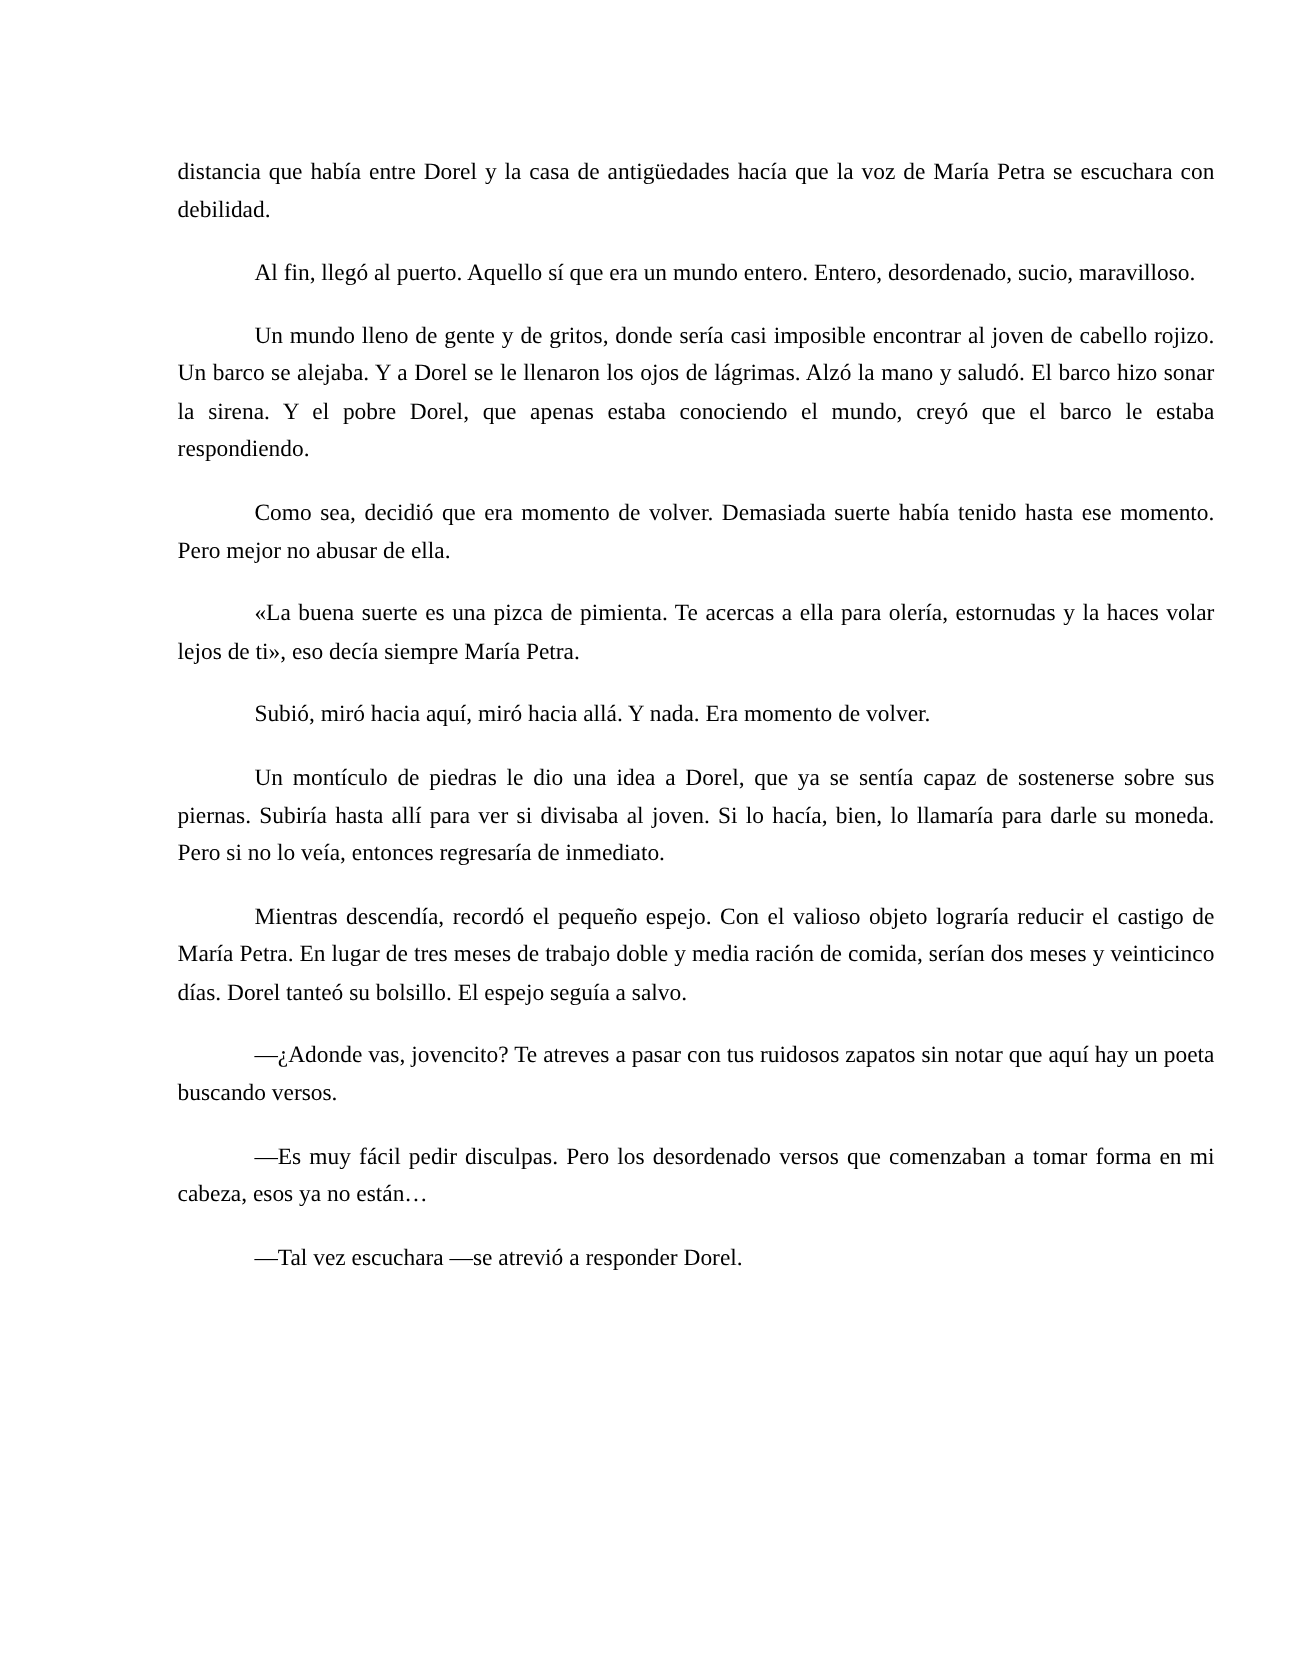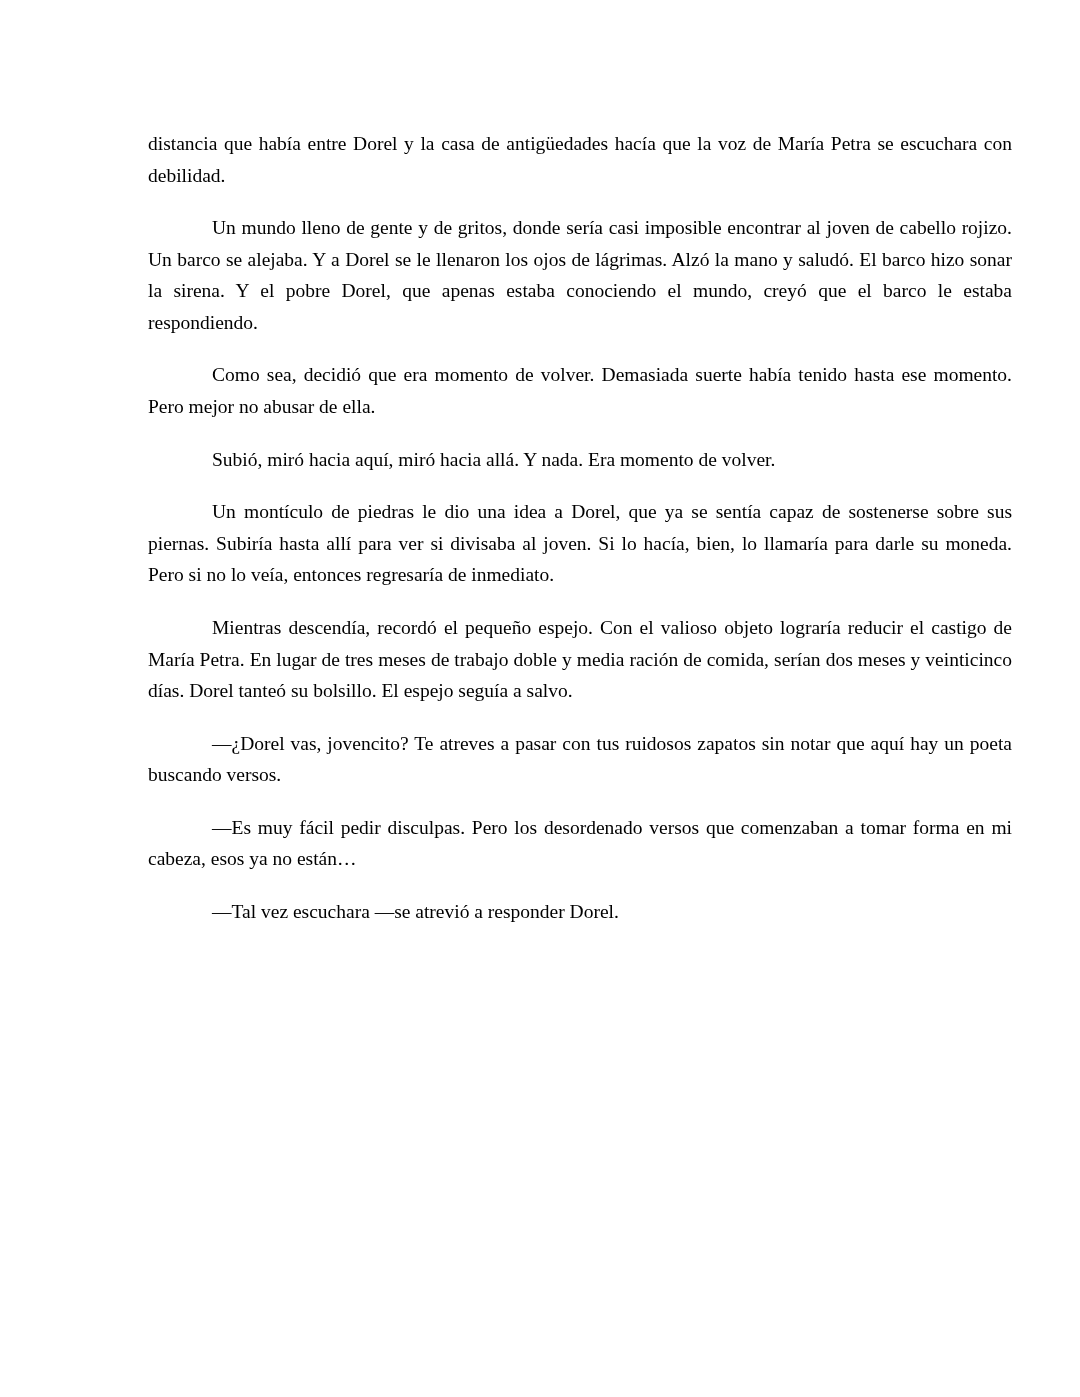--- a/index.html
+++ b/index.html
@@ -35,22 +35,24 @@
   .para.no-indent {
     text-indent: 0;
   }
 </style>
 </head>
 <body>
 
 <div class="page">
   <div class="body-text">
     <p class="para no-indent">distancia que había entre Dorel y la casa de antigüedades hacía que la voz de María Petra se escuchara con debilidad.</p>
+    <p class="para">Al fin, llegó al puerto. Aquello sí que era un mundo entero. Entero, desordenado, sucio, maravilloso.</p>
     <p class="para">Un mundo lleno de gente y de gritos, donde sería casi imposible encontrar al joven de cabello rojizo. Un barco se alejaba. Y a Dorel se le llenaron los ojos de lágrimas. Alzó la mano y saludó. El barco hizo sonar la sirena. Y el pobre Dorel, que apenas estaba conociendo el mundo, creyó que el barco le estaba respondiendo.</p>
     <p class="para">Como sea, decidió que era momento de volver. Demasiada suerte había tenido hasta ese momento. Pero mejor no abusar de ella.</p>
+    <p class="para">«La buena suerte es una pizca de pimienta. Te acercas a ella para olería, estornudas y la haces volar lejos de ti», eso decía siempre María Petra.</p>
     <p class="para">Subió, miró hacia aquí, miró hacia allá. Y nada. Era momento de volver.</p>
     <p class="para">Un montículo de piedras le dio una idea a Dorel, que ya se sentía capaz de sostenerse sobre sus piernas. Subiría hasta allí para ver si divisaba al joven. Si lo hacía, bien, lo llamaría para darle su moneda. Pero si no lo veía, entonces regresaría de inmediato.</p>
     <p class="para">Mientras descendía, recordó el pequeño espejo. Con el valioso objeto lograría reducir el castigo de María Petra. En lugar de tres meses de trabajo doble y media ración de comida, serían dos meses y veinticinco días. Dorel tanteó su bolsillo. El espejo seguía a salvo.</p>
-    <p class="para">—¿Dorel vas, jovencito? Te atreves a pasar con tus ruidosos zapatos sin notar que aquí hay un poeta buscando versos.</p>
+    <p class="para">—¿Adonde vas, jovencito? Te atreves a pasar con tus ruidosos zapatos sin notar que aquí hay un poeta buscando versos.</p>
     <p class="para">—Es muy fácil pedir disculpas. Pero los desordenado versos que comenzaban a tomar forma en mi cabeza, esos ya no están…</p>
     <p class="para">—Tal vez escuchara —se atrevió a responder Dorel.</p>
   </div>
 </div>
 
 </body></html>

